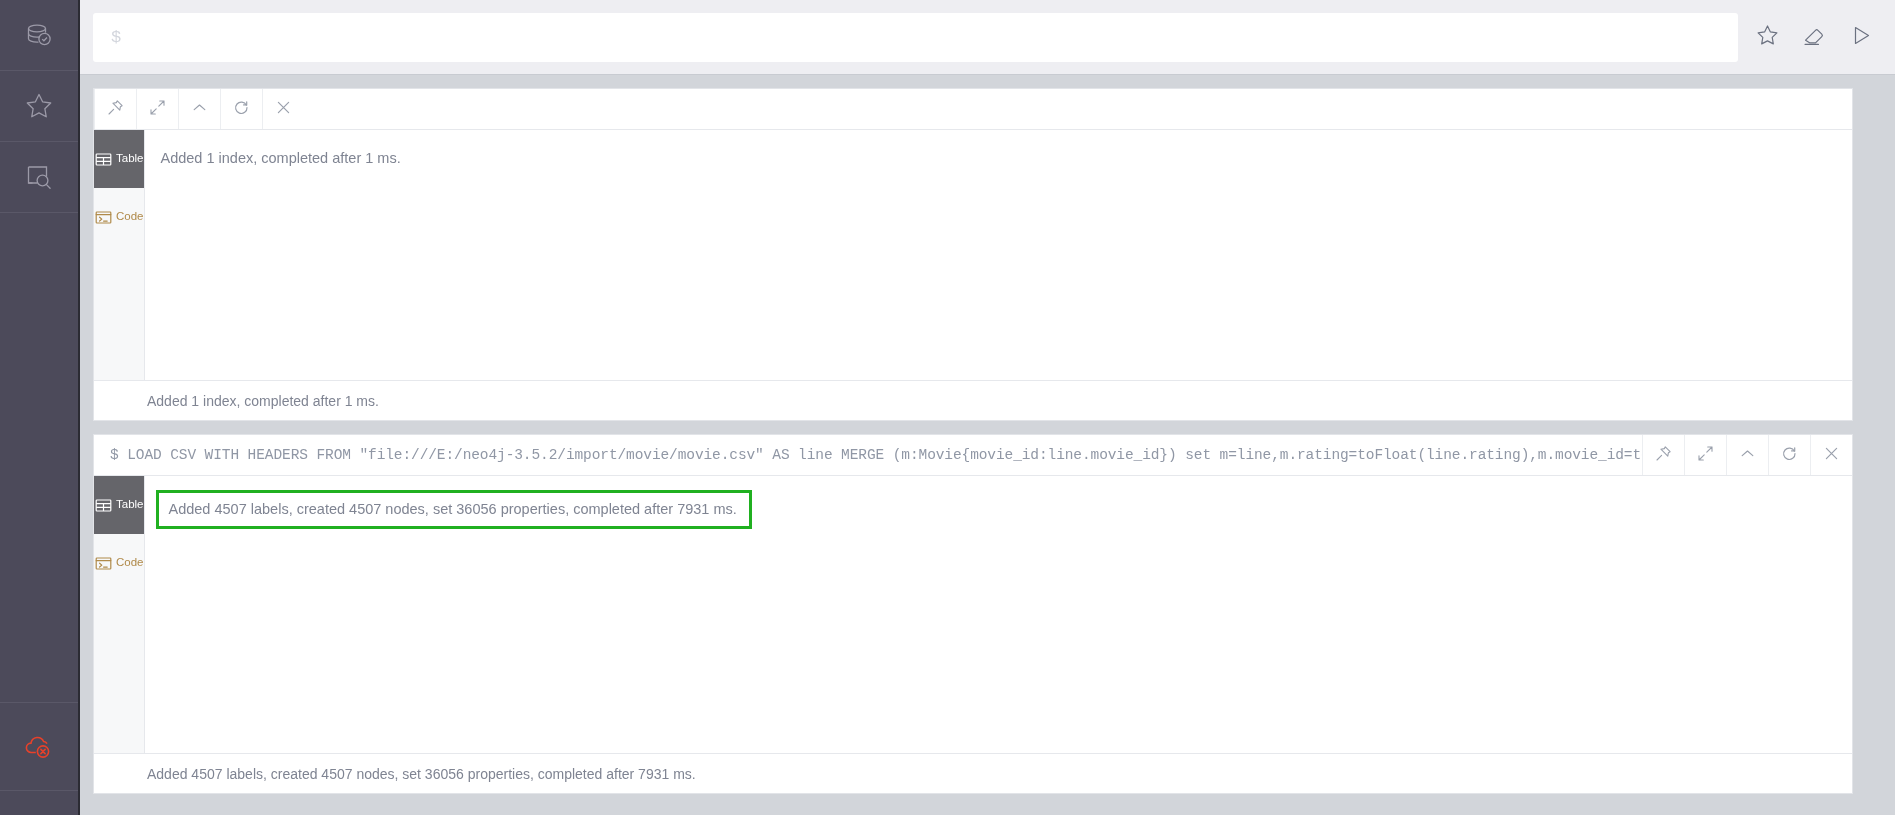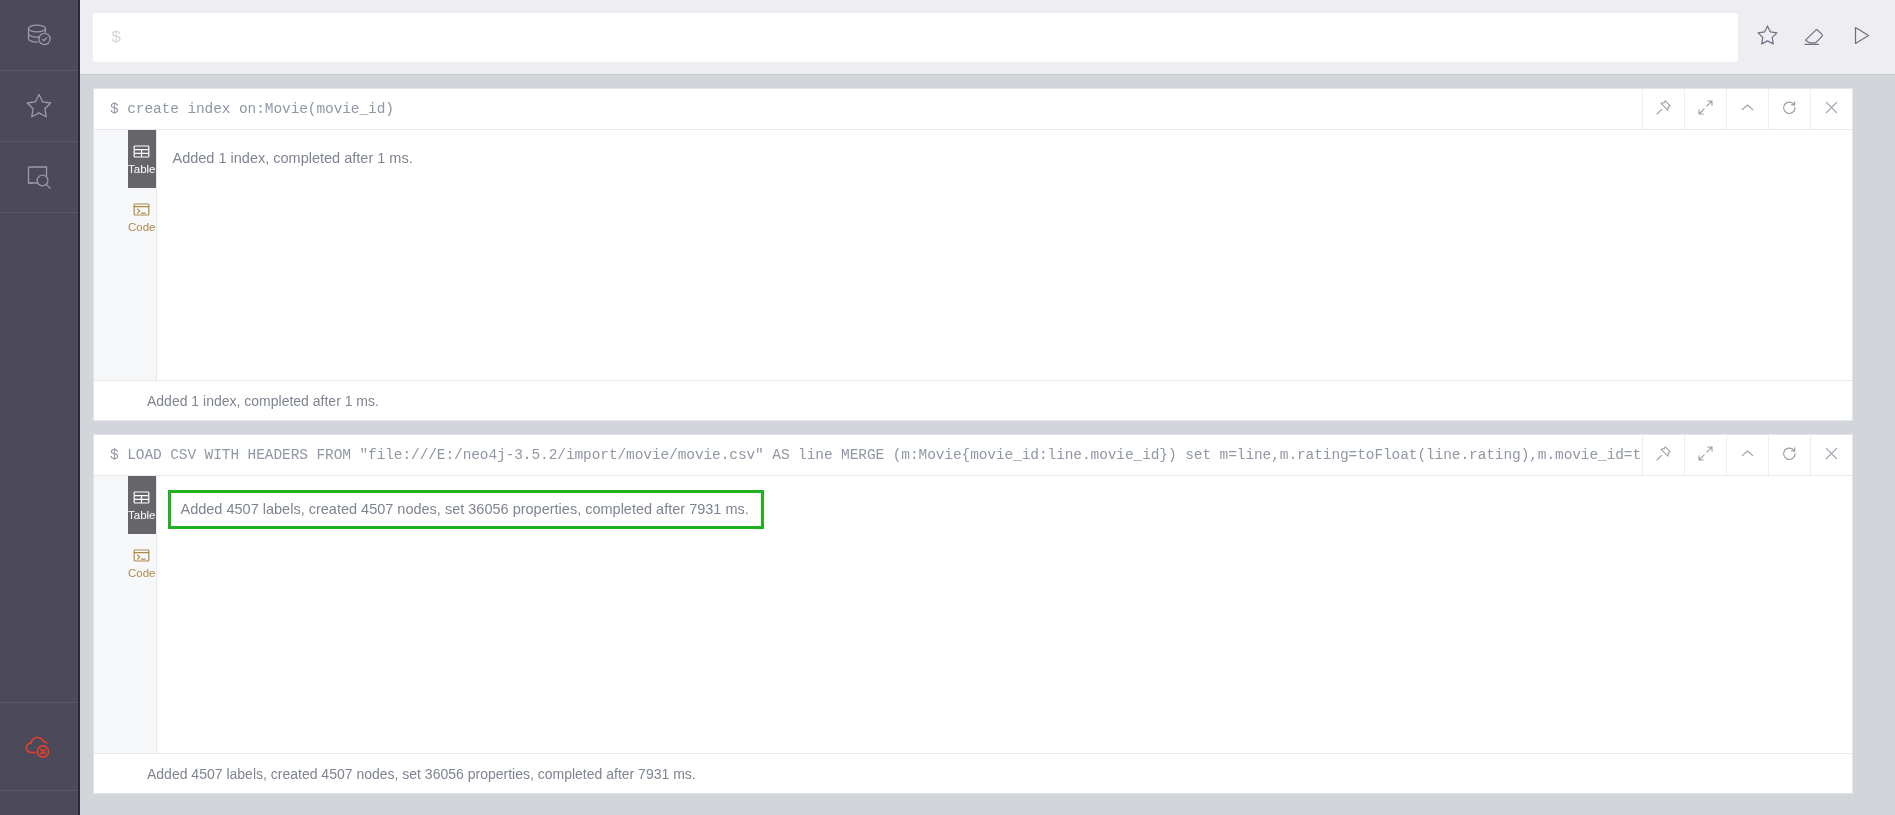--- a/index.html
+++ b/index.html
@@ -152,27 +152,26 @@
     flex: 0 0 47px;
     background: #f7f8f9;
     border-right: 1px solid #e6e8ec;
     display: flex;
     flex-direction: column;
     padding-top: 0;
   }
   .vt {
     height: 58px;
     display: flex;
-    flex-direction: column;
+    flex-direction: row;
     align-items: center;
     justify-content: center;
     gap: 3px;
     cursor: pointer;
     color: #b08a4a;
-    margin-left: 34px;
   }
   .vt.active { background: #65656a; color: #ffffff; }
   .vt-label { font-size: 11.5px; line-height: 1; }
   .vt .vt-ico svg { display: block; }
 
   .result-area {
     flex: 1 1 auto;
     padding: 20px 0 0 0;
     min-width: 0;
     position: relative;
@@ -284,21 +283,20 @@
             </svg>
           </span>
         </div>
       </div>
     </div>
 
     <div class="stream">
 
       <div class="card" style="height:333px;">
         <div class="card-header">
-          <div class="card-query">$ create index on:Movie(movie_id)</div>
           <div class="card-tools">
             <div class="ct-btn">
               <span>
                 <svg width="17" height="17" viewBox="0 0 17 17" fill="none" stroke="#9aa0ac" stroke-width="1.1" stroke-linejoin="round">
                   <path d="M10.3 1.9 l4.8 4.8 l-1.7 1 l-0.6 3.4 l-6.9 -6.9 l3.4 -0.6 z"></path>
                   <path d="M6.6 10.4 l-4.6 4.6" stroke-linecap="round"></path>
                 </svg>
               </span>
             </div>
             <div class="ct-btn">

